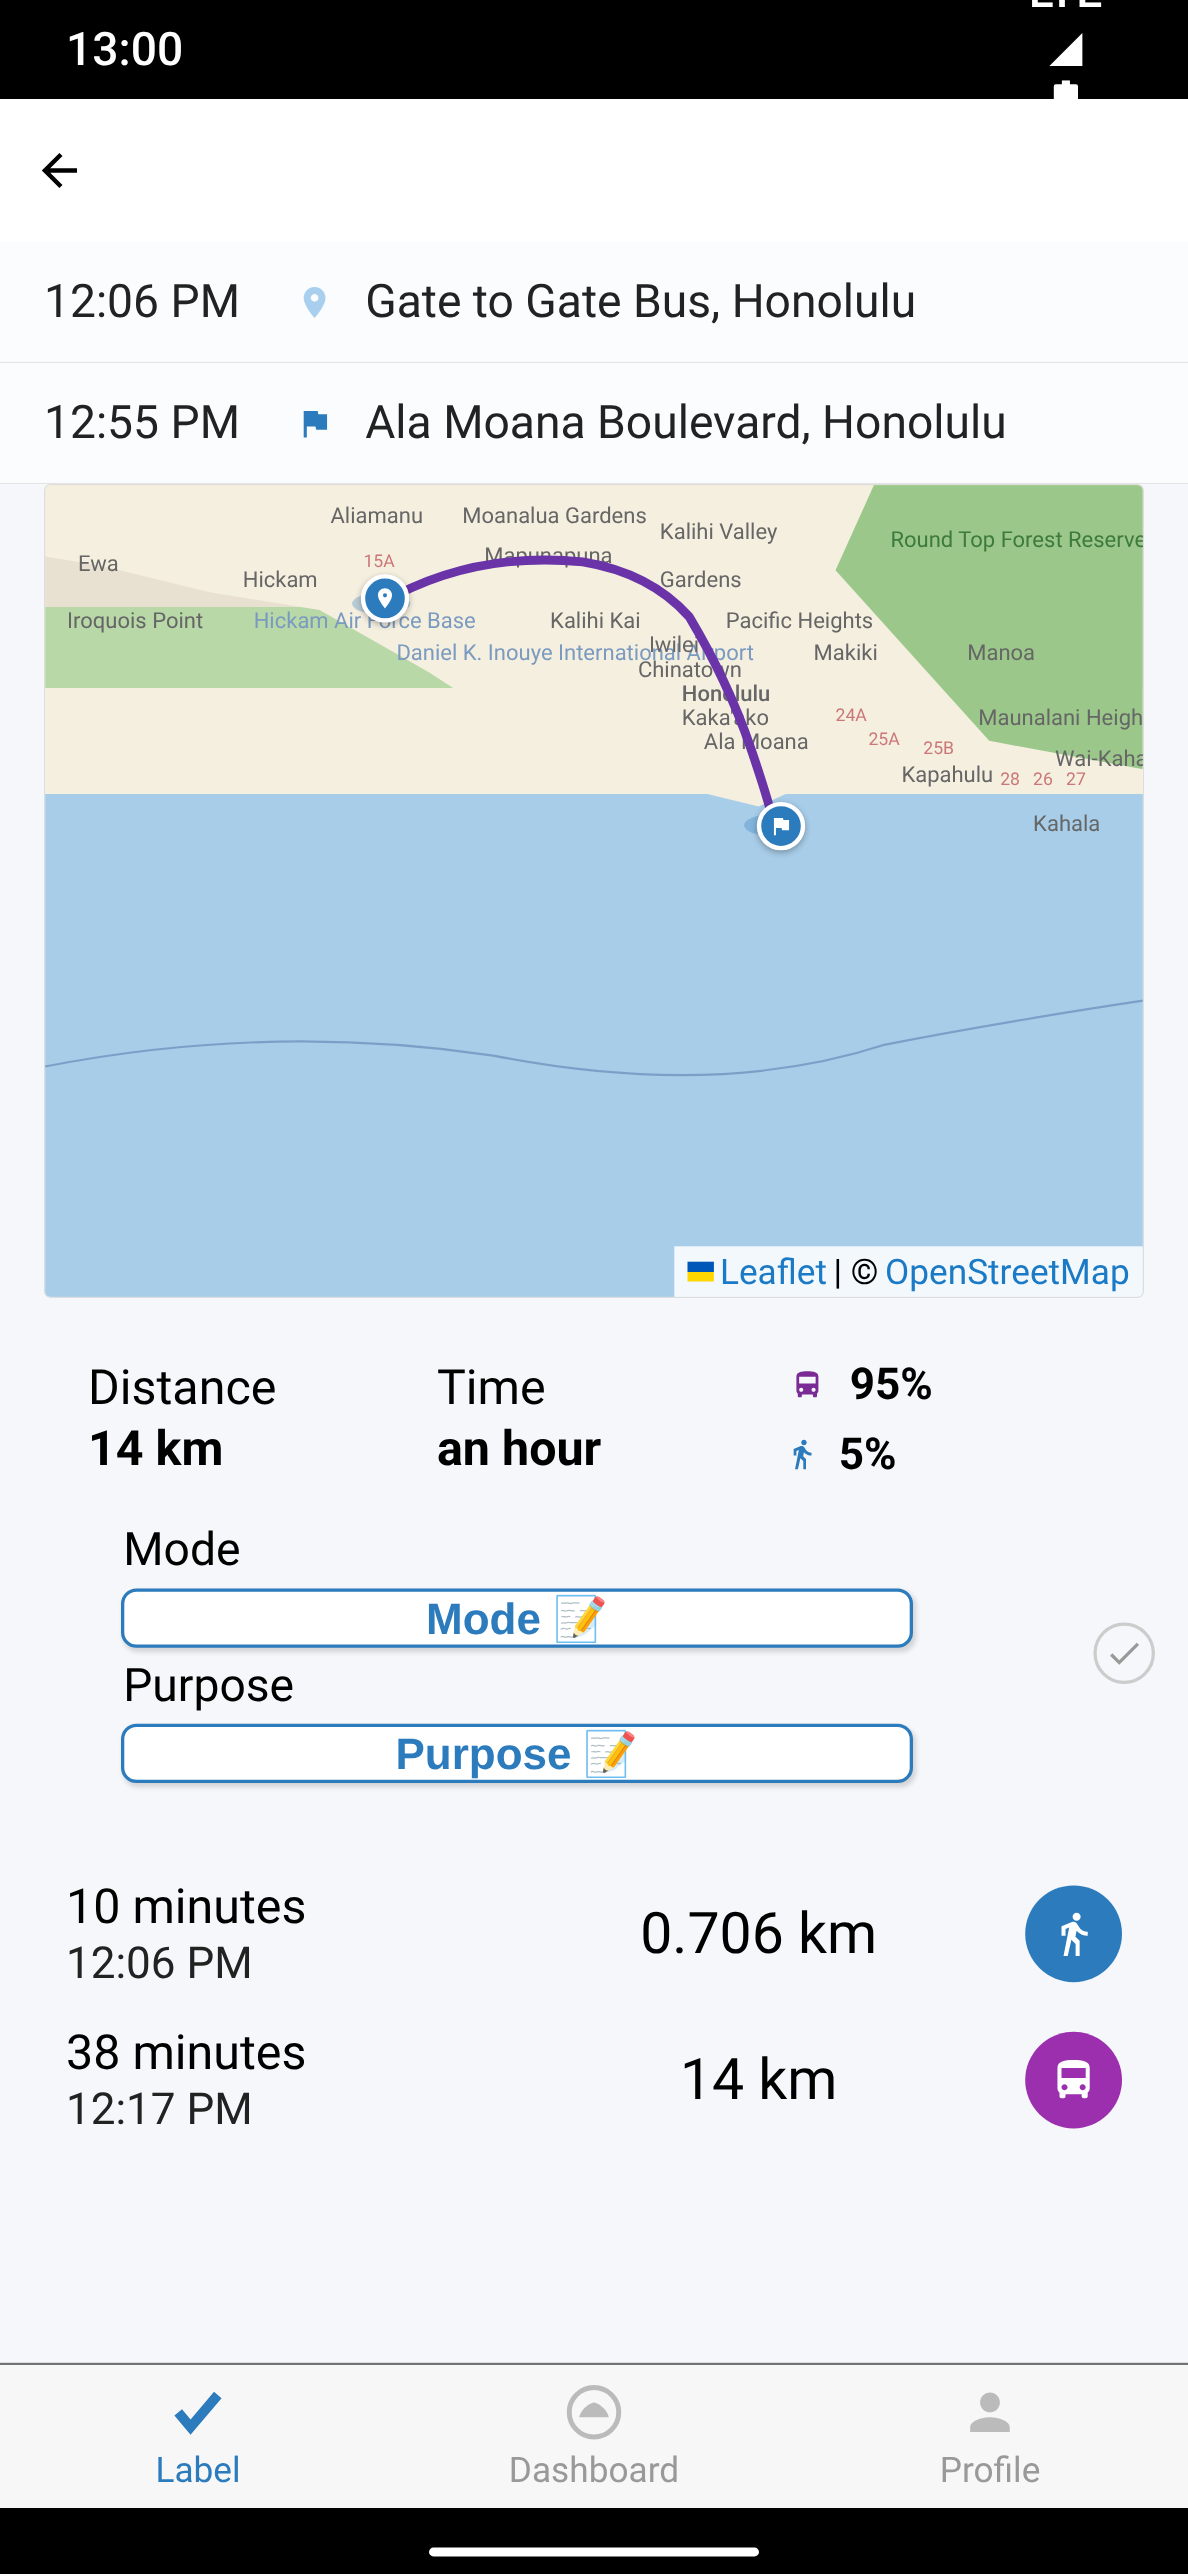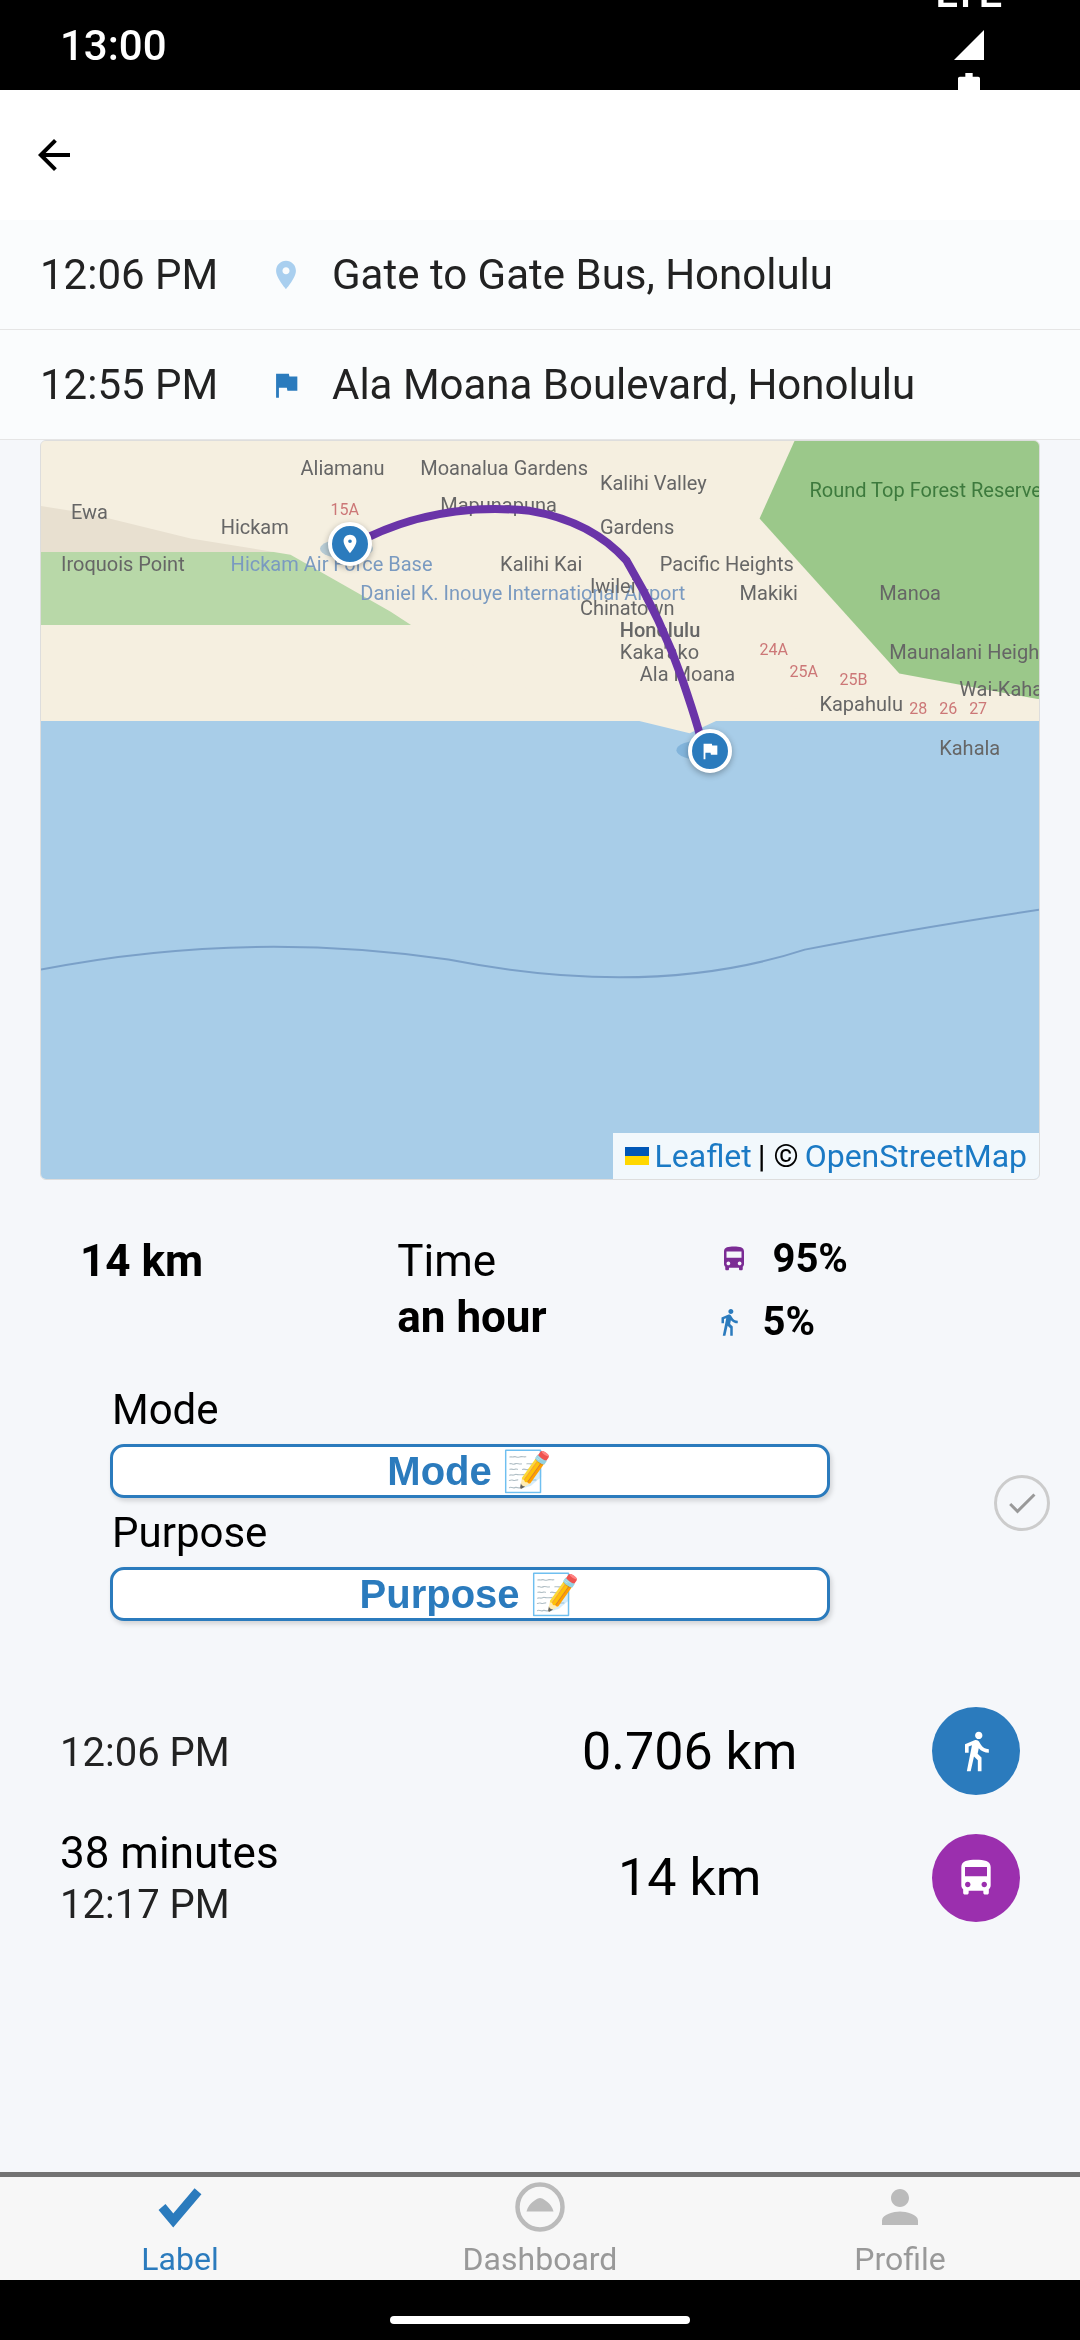--- a/index.html
+++ b/index.html
@@ -184,23 +184,23 @@
     justify-content: center;
     margin-left: 20px;
   }
   .seg-icon.walk { background: #2b7bbd; }
   .seg-icon.bus { background: #9b2fae; }
   .seg-icon svg { width: 44px; height: 44px; fill: #fff; }
   .bottom-nav {
     position: absolute;
     left: 0; right: 0;
     bottom: 0;
-    height: 108px;
+    height: 132px;
     background: #f7f7f7;
-    border-top: 5px solid #737373;
+    border-top: 2px solid #737373;
     display: flex;
   }
   .nav-item {
     flex: 1;
     display: flex;
     flex-direction: column;
     align-items: center;
     justify-content: center;
     gap: 6px;
     color: #999;
@@ -322,20 +322,21 @@
     <div class="map-attrib">
       <span class="flag-ua"></span>
       <span class="link">Leaflet</span>
       <span> | © </span>
       <span class="link">OpenStreetMap</span>
     </div>
   </div>
 
   <div class="stats">
     <div class="stat">
+      <div class="stat-label">Distance</div>
       <div class="stat-value">14 km</div>
     </div>
     <div class="stat">
       <div class="stat-label">Time</div>
       <div class="stat-value">an hour</div>
     </div>
     <div class="stat last">
       <div class="pct-row bus">
         <svg width="40" height="30" viewBox="0 0 24 24" fill="#7b2c94">
             <path d="M4 16c0 .9.4 1.7 1 2.2V20c0 .6.4 1 1 1h1c.6 0 1-.4 1-1v-1h8v1c0 .6.4 1 1 1h1c.6 0 1-.4 1-1v-1.8c.6-.5 1-1.3 1-2.2V6c0-3.5-3.6-4-8-4S4 2.5 4 6v10zm3.5 1c-.8 0-1.5-.7-1.5-1.5S6.7 14 7.5 14s1.5.7 1.5 1.5S8.3 17 7.5 17zm9 0c-.8 0-1.5-.7-1.5-1.5s.7-1.5 1.5-1.5 1.5.7 1.5 1.5-.7 1.5-1.5 1.5zm1.5-6H6V6h12v5z"></path>
@@ -359,20 +360,21 @@
     <div class="check-circle">
       <svg width="36" height="36" viewBox="0 0 24 24" fill="#999">
           <path d="M9 16.17L4.83 12l-1.42 1.41L9 19 21 7l-1.41-1.41z"></path>
         </svg>
     </div>
   </div>
 
   <div class="segments">
     <div class="seg-row">
       <div class="seg-left">
+        <div class="seg-dur">10 minutes</div>
         <div class="seg-time">12:06 PM</div>
       </div>
       <div class="seg-dist">0.706 km</div>
       <div class="seg-icon walk">
         <svg viewBox="0 0 24 24">
             <path d="M13.5 5.5c1.1 0 2-.9 2-2s-.9-2-2-2-2 .9-2 2 .9 2 2 2zM9.8 8.9L7 23h2.1l1.8-8 2.1 2v6h2v-7.5l-2.1-2 .6-3C14.8 12 16.8 13 19 13v-2c-1.9 0-3.5-1-4.3-2.4l-1-1.6c-.4-.6-1-1-1.7-1-.3 0-.5.1-.8.1L6 8.3V13h2V9.6l1.8-.7z"></path>
           </svg>
       </div>
     </div>
     <div class="seg-row">

